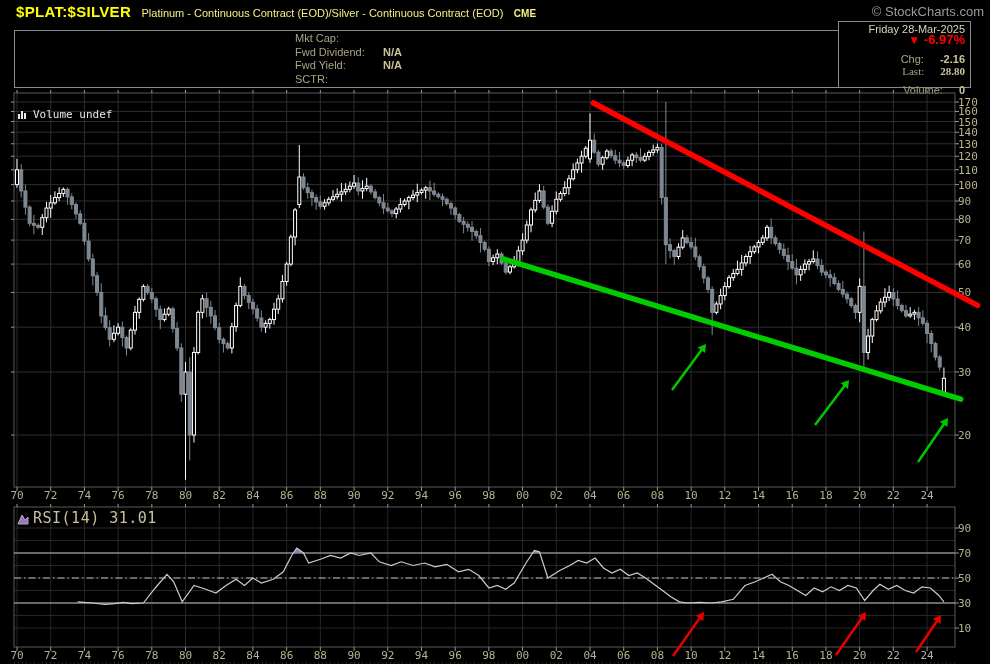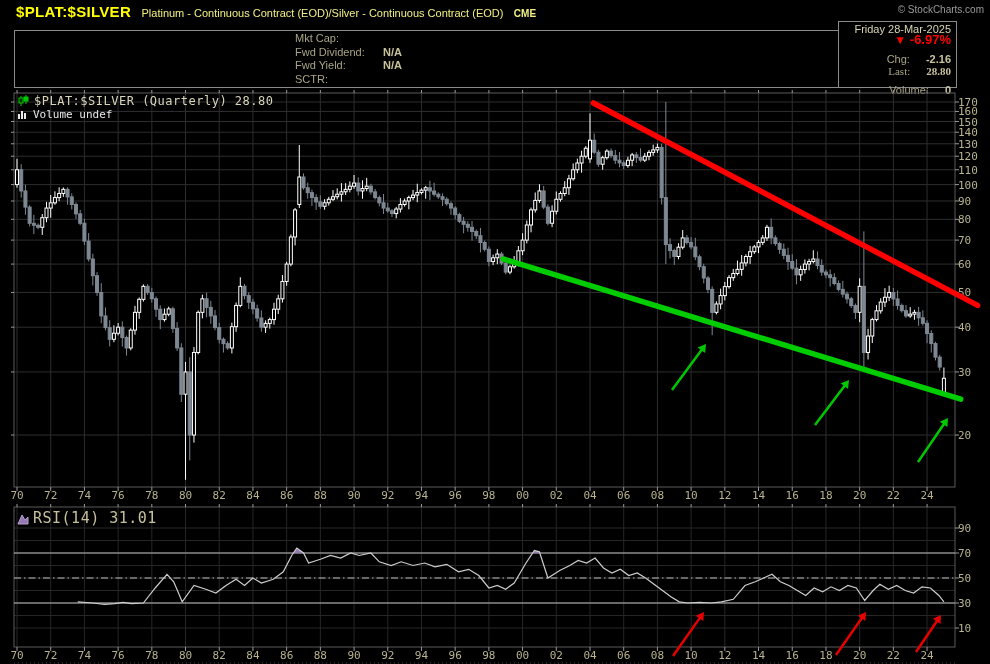--- a/index.html
+++ b/index.html
@@ -3,33 +3,33 @@
 <meta charset="utf-8">
 <style>
   html,body{margin:0;padding:0;background:#000;}
   .stage{position:relative;width:990px;height:664px;background:#000;overflow:hidden;
          font-family:"Liberation Sans","DejaVu Sans",sans-serif;}
   
   .hdr{position:absolute;left:16px;top:3px;white-space:nowrap;}
   .hdr .sym{color:#ffff00;font-weight:bold;font-size:15px;letter-spacing:.3px;}
   .hdr .desc{color:#f2f084;font-size:11px;margin-left:6px;}
   .hdr .exch{color:#f2f084;font-size:10px;font-weight:bold;margin-left:6px;}
-  .copyright{position:absolute;right:6px;top:4px;color:#9a9a9a;font-size:10px;}
+  .copyright{position:absolute;right:6px;top:4px;color:#9a9a9a;font-size:13px;}
   
   .qbox{position:absolute;left:14px;top:30px;width:824px;height:56px;border:1px solid #8a8a8a;border-right:none;}
   .qcol{position:absolute;top:32px;font-size:11px;line-height:13.5px;color:#a9a485;}
   .qrow{display:flex;justify-content:space-between;white-space:nowrap;}
   .qrow .ql{color:#a9a485;}
   .qrow .qv{color:#c9c39c;font-weight:bold;}
   .qc0{left:20px;width:100px;}
   .qc1{left:152px;width:106px;}
   .qc2{left:295px;width:107px;}
   .qc3{left:420px;width:150px;}
   .sumbox{position:absolute;left:838px;top:21px;width:117px;height:65px;border:1px solid #8a8a8a;
-          font-size:11px;color:#a9a485;text-align:right;}
+          font-size:11px;color:#a9a485;text-align:right;padding-left:14px;}
   .sumbox .srow{position:absolute;right:5px;white-space:nowrap;}
   .sdate{top:1px;color:#d9d4b2;}
   .spct{top:10px;color:#ff0000;font-weight:bold;font-size:13px;}
   .spct .tri{font-size:12px;}
   .schg{top:31px;} .slast{top:43px;font-family:Liberation Serif, serif;} .svol{top:62px;}
   .sv{color:#c9c39c;font-weight:bold;margin-left:16px;}
   
   .legend{position:absolute;white-space:nowrap;font-family:"DejaVu Sans Mono","Liberation Mono",monospace;}
   .leg-main{left:17px;top:94px;color:#d9d5bb;font-size:12px;letter-spacing:.5px;}
   .leg-vol{left:17px;top:108px;color:#e8e8e8;font-size:11px;}
@@ -861,26 +861,20 @@
       <g>
         <line x1="673" y1="656" x2="700.5442788054008" y2="616.9048945987859" stroke="#e60000" stroke-width="2.5"></line>
         <polygon points="704,612 703.3509669018247,620.9765670519121 695.7655272188833,615.632280002567" fill="#e60000"></polygon>
         <line x1="836" y1="655" x2="862.5669104238555" y2="616.9207617258071" stroke="#e60000" stroke-width="2.5"></line>
         <polygon points="866,612 865.3923253594306,620.9794616504114 857.7823470992503,615.6701744921461" fill="#e60000"></polygon>
         <line x1="916" y1="652" x2="937.6408555323321" y2="619.9715338121486" stroke="#e60000" stroke-width="2.5"></line>
         <polygon points="941,615 940.5266290773998,623.9875424877793 932.8381315767417,618.7926117440913" fill="#e60000"></polygon>
       </g>
     </svg>
 
-  <div class="legend leg-main"><svg width="13" height="12">
-        <line x1="4" y1="1" x2="4" y2="11" stroke="#00c800" stroke-width="1"></line>
-        <rect x="2" y="3" width="4" height="5" fill="#003300" stroke="#00c800"></rect>
-        <line x1="9" y1="0" x2="9" y2="9" stroke="#00c800" stroke-width="1"></line>
-        <rect x="7" y="2" width="4" height="4" fill="#00c800" stroke="#00c800"></rect>
-      </svg><span>$PLAT:$SILVER (Quarterly) 28.80</span></div>
   <div class="legend leg-vol"><svg width="12" height="10">
         <rect x="1" y="4" width="2" height="5" fill="#e8e8e8"></rect>
         <rect x="4" y="1" width="2" height="8" fill="#e8e8e8"></rect>
         <rect x="7" y="3" width="2" height="6" fill="#e8e8e8"></rect>
       </svg><span>Volume undef</span></div>
   <div class="legend leg-rsi"><svg width="12" height="11">
         <polygon points="1,10 5,1 8,6 11,3 11,10" fill="#9678b4" stroke="#b9a0d0" stroke-width="1"></polygon>
       </svg><span>RSI(14) 31.01</span></div>
 </div>
 

